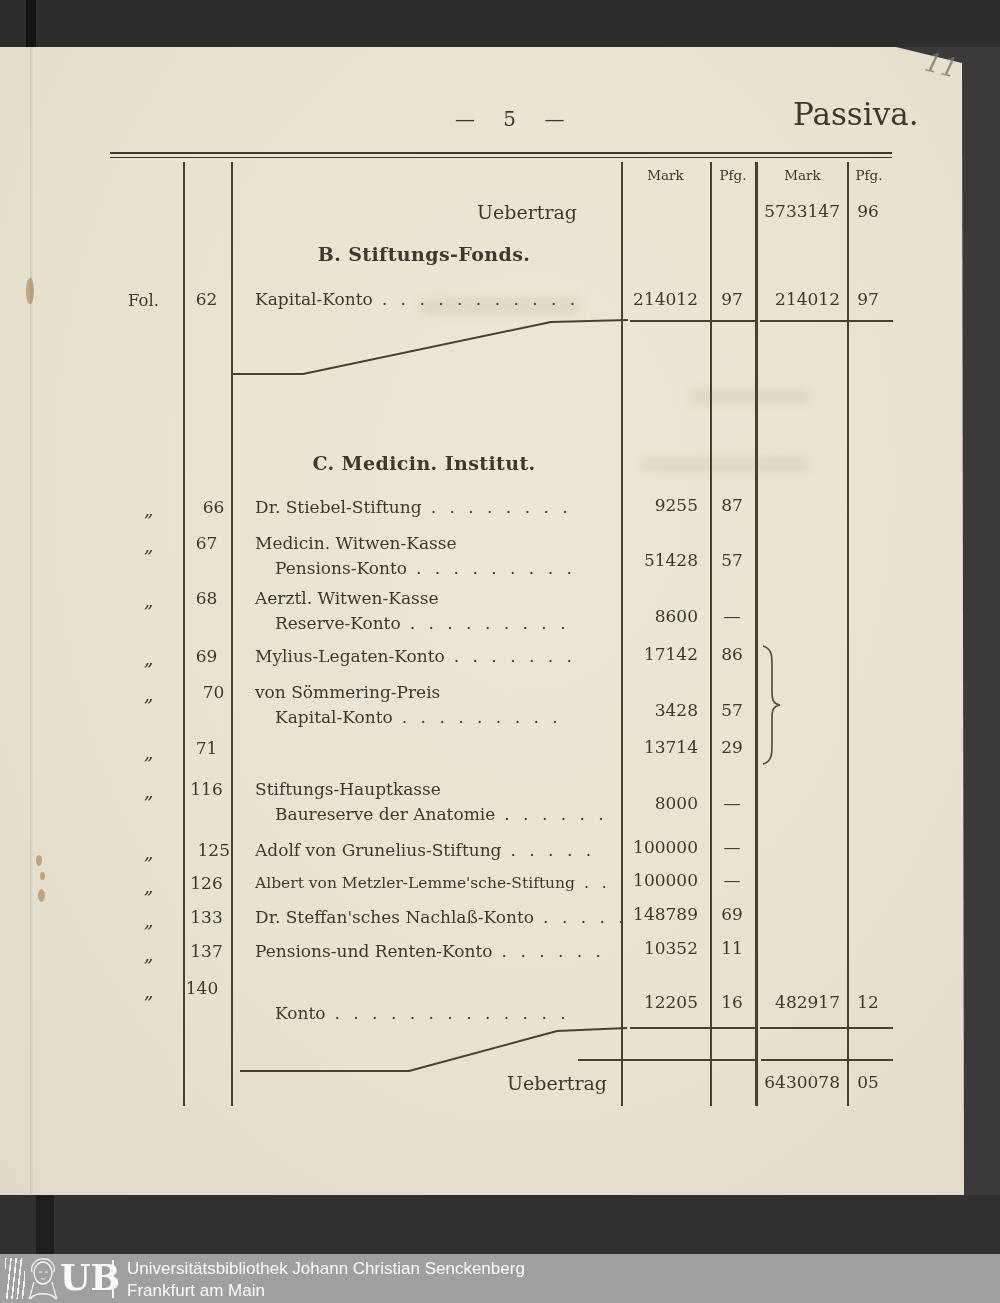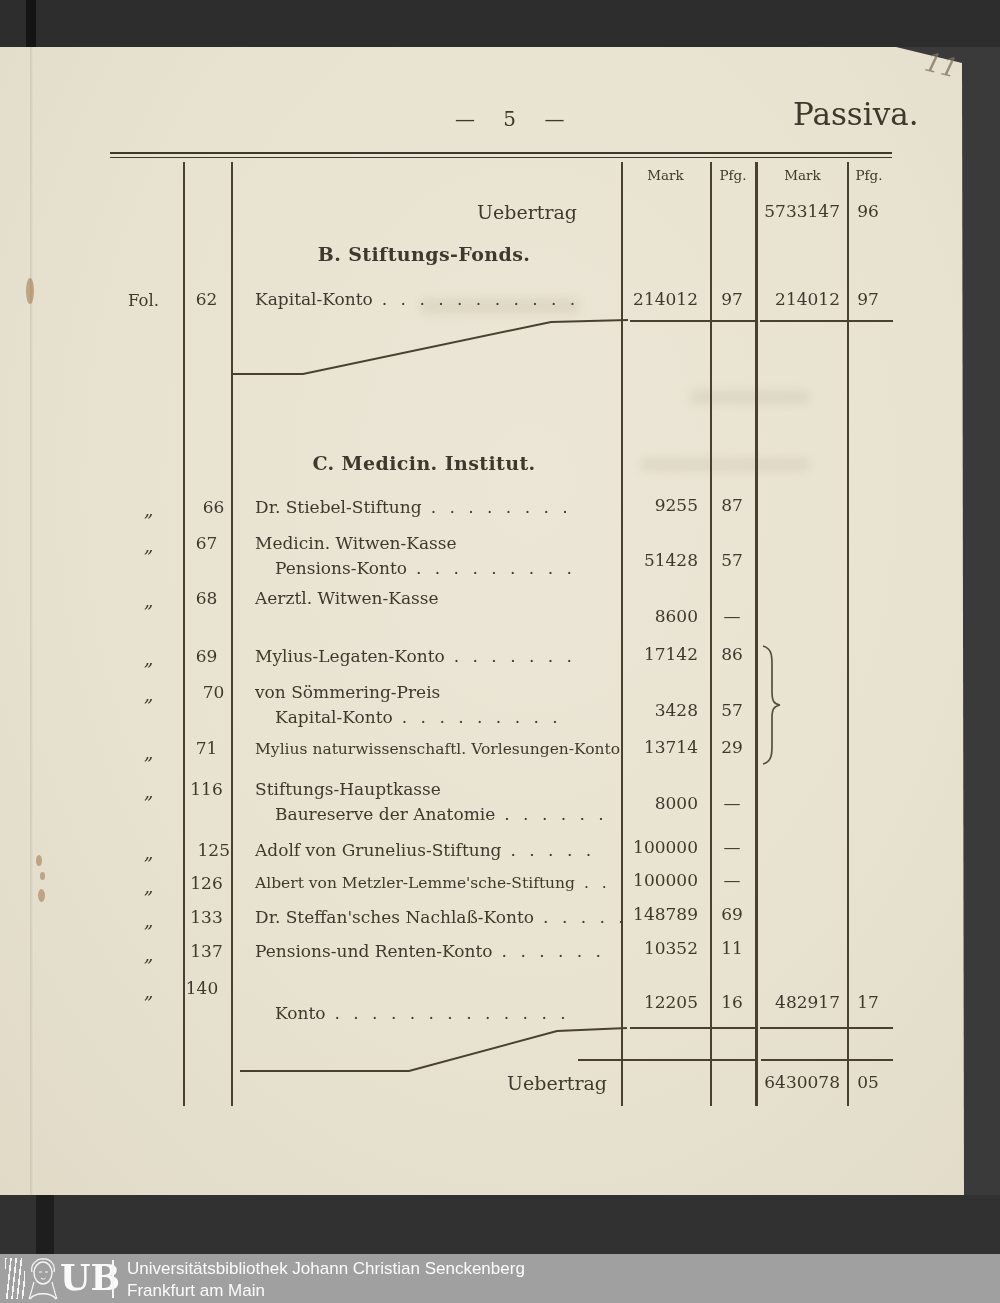--- a/index.html
+++ b/index.html
@@ -113,39 +113,39 @@
   <div class="t folmark" style="left:144px;top:535px;">„</div>
   <div class="t numcell" style="left:183px;top:533px;width:47px;text-align:center;">67</div>
   <div class="t lbl" style="left:255px;top:533px;">Medicin. Witwen-Kasse</div>
   <div class="t lbl" style="left:275px;top:558px;"><span>Pensions-Konto</span><span class="dots">. . . . . . . . .</span></div>
   <div class="t numcell m1" style="top:550px;">51428</div>
   <div class="t numcell p1" style="top:550px;">57</div>
 
   <div class="t folmark" style="left:144px;top:590px;">„</div>
   <div class="t numcell" style="left:183px;top:588px;width:47px;text-align:center;">68</div>
   <div class="t lbl" style="left:255px;top:588px;">Aerztl. Witwen-Kasse</div>
+  <div class="t lbl" style="left:275px;top:613px;"><span>Reserve-Konto</span><span class="dots">. . . . . . . . .</span></div>
   <div class="t numcell m1" style="top:606px;">8600</div>
   <div class="t numcell p1" style="top:606px;">—</div>
 
   <div class="t folmark" style="left:144px;top:648px;">„</div>
   <div class="t numcell" style="left:183px;top:646px;width:47px;text-align:center;">69</div>
   <div class="t lbl" style="left:255px;top:646px;"><span>Mylius-Legaten-Konto</span><span class="dots">. . . . . . .</span></div>
   <div class="t numcell m1" style="top:644px;">17142</div>
   <div class="t numcell p1" style="top:644px;">86</div>
 
   <div class="t folmark" style="left:144px;top:684px;">„</div>
   <div class="t numcell" style="left:183px;top:682px;width:61px;text-align:center;">70</div>
   <div class="t lbl" style="left:255px;top:682px;">von Sömmering-Preis</div>
   <div class="t lbl" style="left:275px;top:707px;"><span>Kapital-Konto</span><span class="dots">. . . . . . . . .</span></div>
   <div class="t numcell m1" style="top:700px;">3428</div>
   <div class="t numcell p1" style="top:700px;">57</div>
 
   <div class="t folmark" style="left:144px;top:742px;">„</div>
   <div class="t numcell" style="left:183px;top:738px;width:47px;text-align:center;">71</div>
-  <div class="t lbl tight" style="left:255px;top:740px;">Mylius naturwissenschaftl. Vorlesungen-Konto</div>
   <div class="t numcell m1" style="top:737px;">13714</div>
   <div class="t numcell p1" style="top:737px;">29</div>
 
   <div class="t folmark" style="left:144px;top:781px;">„</div>
   <div class="t numcell" style="left:183px;top:779px;width:47px;text-align:center;">116</div>
   <div class="t lbl" style="left:255px;top:779px;">Stiftungs-Hauptkasse</div>
   <div class="t lbl" style="left:275px;top:804px;"><span>Baureserve der Anatomie</span><span class="dots">. . . . . .</span></div>
   <div class="t numcell m1" style="top:793px;">8000</div>
   <div class="t numcell p1" style="top:793px;">—</div>
 
@@ -172,21 +172,21 @@
   <div class="t lbl" style="left:255px;top:941px;"><span>Pensions-und Renten-Konto</span><span class="dots">. . . . . .</span></div>
   <div class="t numcell m1" style="top:938px;">10352</div>
   <div class="t numcell p1" style="top:938px;">11</div>
 
   <div class="t folmark" style="left:144px;top:981px;">„</div>
   <div class="t numcell" style="left:183px;top:978px;width:38px;text-align:center;">140</div>
   <div class="t lbl" style="left:275px;top:1003px;"><span>Konto</span><span class="dots">. . . . . . . . . . . . .</span></div>
   <div class="t numcell m1" style="top:992px;">12205</div>
   <div class="t numcell p1" style="top:992px;">16</div>
   <div class="t numcell m2" style="top:992px;">482917</div>
-  <div class="t numcell p2" style="top:992px;">17</div>
+  <div class="t numcell p2" style="top:992px;">12</div>
 
   <div class="hrule" style="left:630px;top:1027px;width:125px;"></div>
   <div class="hrule" style="left:760px;top:1027px;width:133px;"></div>
 
   <div class="hrule" style="left:578px;top:1059px;width:178px;height:2px;"></div>
   <div class="hrule" style="left:761px;top:1059px;width:132px;height:2px;"></div>
 
   <div class="t ueb" style="left:460px;top:1072px;">Uebertrag</div>
   <div class="t numcell m2" style="top:1072px;">6430078</div>
   <div class="t numcell p2" style="top:1072px;">05</div>

